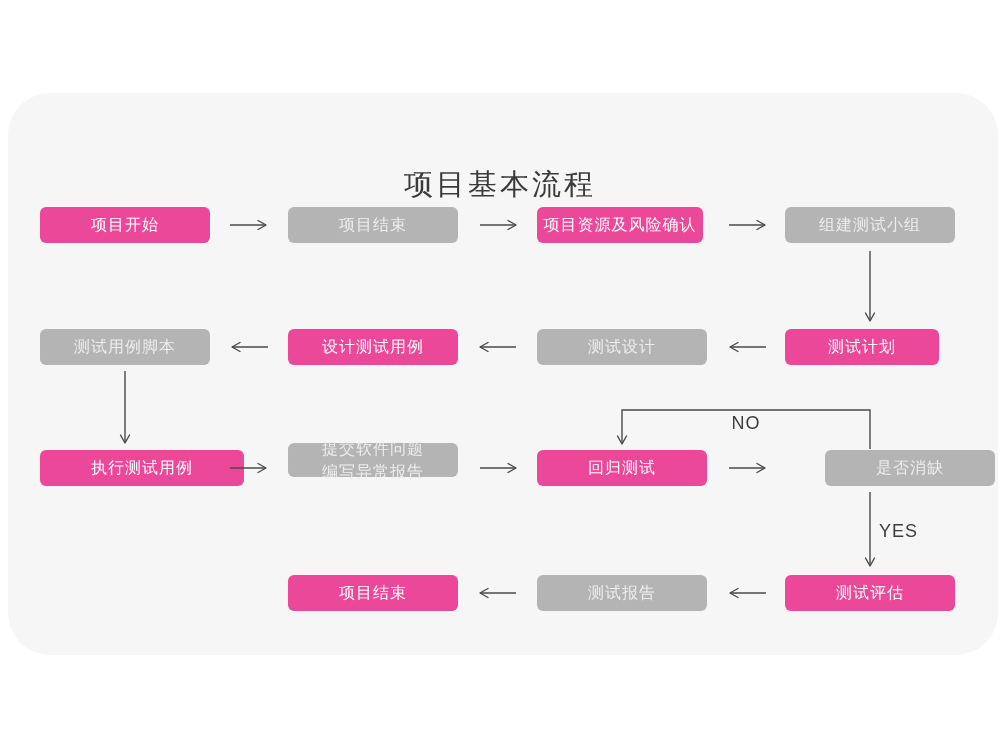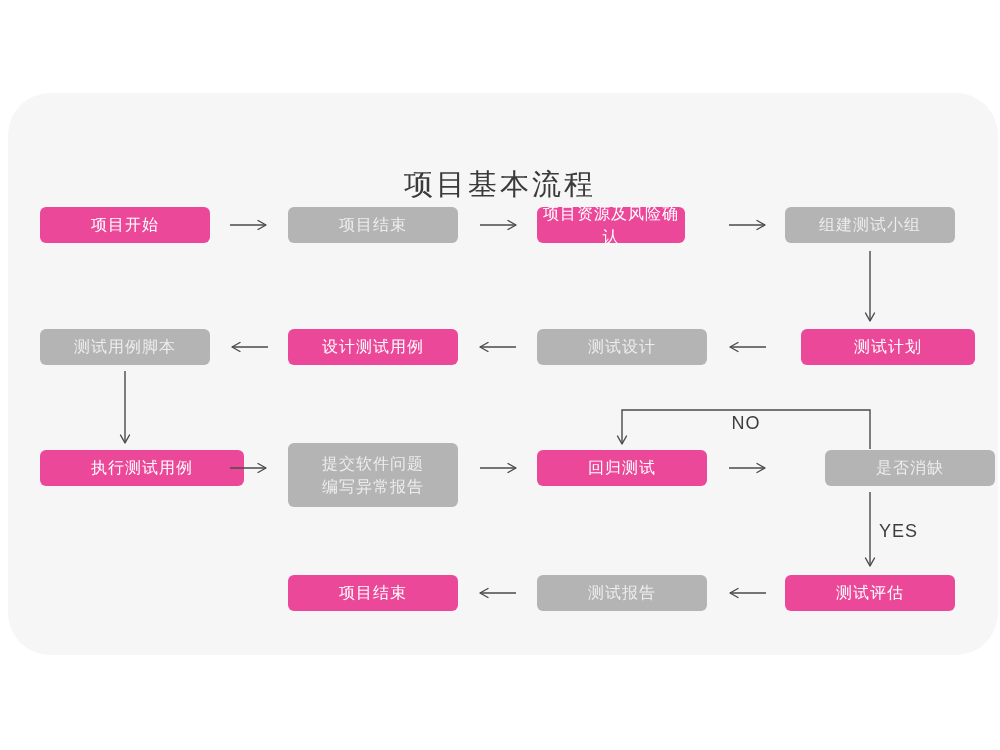--- a/index.html
+++ b/index.html
@@ -34,30 +34,30 @@
 </style>
 </head>
 <body>
 
 <div class="card"></div>
 
 <div class="title">项目基本流程</div>
 
 <div class="node purple" style="left:40px;top:207px;width:170px;height:36px;">项目开始</div>
 <div class="node gray" style="left:288px;top:207px;width:170px;height:36px;">项目结束</div>
-<div class="node purple" style="left:537px;top:207px;width:148px;height:36px;">项目资源及风险确认</div>
+<div class="node purple" style="left:537px;top:207px;width:166px;height:36px;">项目资源及风险确认</div>
 <div class="node gray" style="left:785px;top:207px;width:170px;height:36px;">组建测试小组</div>
 
-<div class="node purple" style="left:785px;top:329px;width:174px;height:36px;margin-left:16px;">测试计划</div>
+<div class="node purple" style="left:785px;top:329px;width:154px;height:36px;">测试计划</div>
 <div class="node gray" style="left:537px;top:329px;width:170px;height:36px;">测试设计</div>
 <div class="node purple" style="left:288px;top:329px;width:170px;height:36px;">设计测试用例</div>
 <div class="node gray" style="left:40px;top:329px;width:170px;height:36px;">测试用例脚本</div>
 
 <div class="node purple" style="left:40px;top:450px;width:204px;height:36px;text-align:center;">执行测试用例</div>
-<div class="node gray" style="left:288px;top:443px;width:170px;height:64px;">提交软件问题
+<div class="node gray" style="left:288px;top:443px;width:170px;height:34px;">提交软件问题
 编写异常报告</div>
 <div class="node purple" style="left:537px;top:450px;width:170px;height:36px;">回归测试</div>
 <div class="node gray" style="left:785px;top:450px;width:170px;height:36px;margin-left:40px;">是否消缺</div>
 
 <div class="node purple" style="left:785px;top:575px;width:170px;height:36px;">测试评估</div>
 <div class="node gray" style="left:537px;top:575px;width:170px;height:36px;">测试报告</div>
 <div class="node purple" style="left:288px;top:575px;width:170px;height:36px;">项目结束</div>
 
 <svg class="arrow-layer" width="1000" height="750" viewBox="0 0 1000 750">
   <defs>

